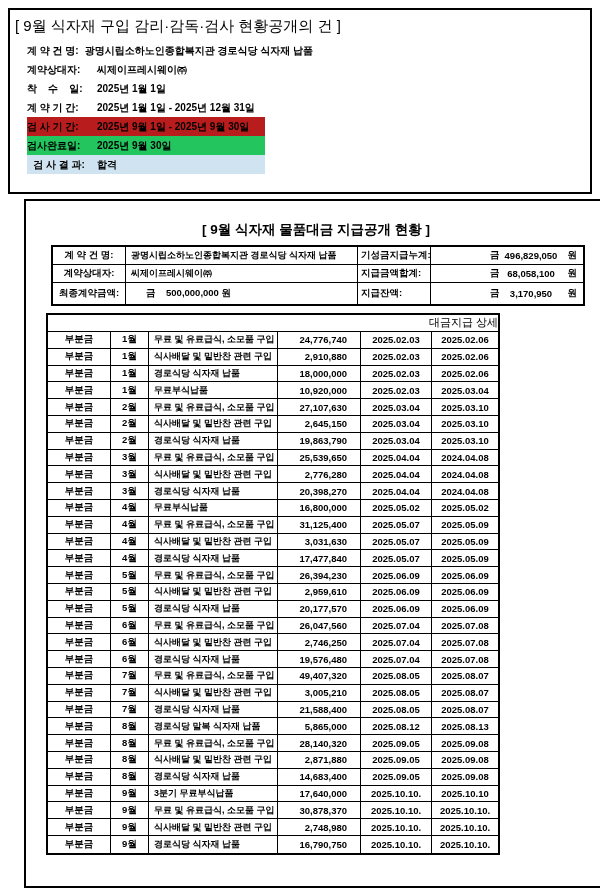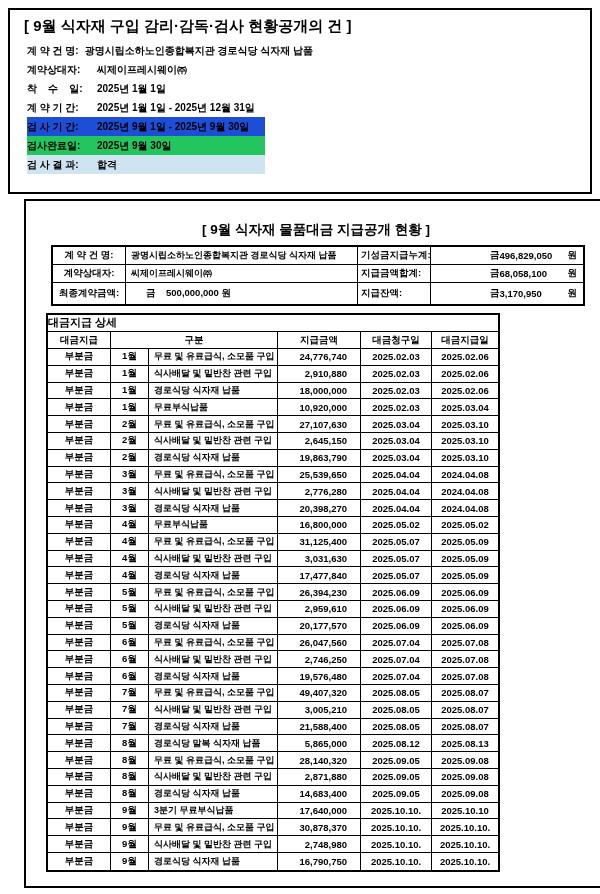--- a/index.html
+++ b/index.html
@@ -4,21 +4,21 @@
 <style>
   html,body{margin:0;padding:0}
   body{
     width:600px;height:894px;position:relative;overflow:hidden;
     background:#ffffff;color:#000;
     font-family:"Liberation Sans","DejaVu Sans",sans-serif;
   }
   
   .box1{position:absolute;left:8px;top:8px;width:584px;height:186px;
         border:2px solid #000;box-sizing:border-box}
-  .t1{margin:7px 0 0 14px;font-size:15px;font-weight:bold;white-space:nowrap}
+  .t1{margin:7px 0 0 5px;font-size:15px;font-weight:normal;white-space:nowrap}
   .crows{margin-top:5px}
   .crow{display:flex;align-items:center;height:19px;margin-left:17px;width:238px}
   .lbl{display:inline-block;width:64px;margin-right:6px;font-size:10px;font-weight:bold;white-space:pre}
   .val{font-size:10px;font-weight:bold;white-space:pre}
 
   
   .box2{position:absolute;left:24px;top:199px;width:584px;height:689px;
         border:2px solid #000;box-sizing:border-box}
   .t2{position:absolute;left:25px;top:20px;width:530px;margin:0;text-align:center;
       font-size:13.5px;font-weight:bold;white-space:nowrap}
@@ -30,27 +30,27 @@
   .irow.r2{height:21px}
   .irow:last-child{border-bottom:none}
   .ic{border-right:1px solid #000;box-sizing:border-box;display:flex;align-items:center;
       font-size:9.5px;font-weight:bold;overflow:hidden;white-space:pre}
   .ic:last-child{border-right:none}
   .ilbl{justify-content:center}
   .ival{padding-left:5px;font-size:9px}
   .ival3{padding-left:20px;font-size:9.5px}
   .irlbl{padding-left:3px}
   .irval{justify-content:flex-end;padding-right:6px}
-  .amt{display:inline-block;width:63px;text-align:left}
+  .amt{display:inline-block;width:63px;text-align:center}
   .unit{margin-left:5px}
 
   
   .dtable{position:absolute;left:20px;top:112px;width:454px;border:2px solid #000;box-sizing:border-box}
   .dt-title{height:17px;box-sizing:border-box;border-bottom:1px solid #000;
-            text-align:left;line-height:15px;font-size:11px;font-weight:bold}
+            text-align:right;line-height:15px;font-size:11px;font-weight:normal}
   .dhead{display:grid;grid-template-columns:63px 167px 83px 71px 66px;height:17px;
          box-sizing:border-box;border-bottom:1px solid #000}
   .th{display:flex;align-items:center;justify-content:center;font-size:9.5px;font-weight:bold;
       border-right:1px solid #000;box-sizing:border-box}
   .th:last-child{border-right:none}
   .drow{display:grid;grid-template-columns:63px 38px 129px 83px 71px 66px;height:16.8px;
         box-sizing:border-box;border-bottom:1px solid #000}
   .drow:last-child{border-bottom:none}
   .td{display:flex;align-items:center;font-size:9.5px;font-weight:bold;white-space:nowrap;
       border-right:1px solid #000;box-sizing:border-box;overflow:hidden}
@@ -76,29 +76,29 @@
           <span class="val">씨제이프레시웨이㈜</span>
         </div>
         <div class="crow">
           <span class="lbl">착    수    일:</span>
           <span class="val">2025년 1월 1일</span>
         </div>
         <div class="crow">
           <span class="lbl">계 약 기 간:</span>
           <span class="val">2025년 1월 1일 - 2025년 12월 31일</span>
         </div>
-        <div class="crow" style="background: #1d4ed8;">
+        <div class="crow" style="background: #b91c1c;">
           <span class="lbl">검 사 기 간:</span>
           <span class="val">2025년 9월 1일 - 2025년 9월 30일</span>
         </div>
         <div class="crow" style="background: #22c55e;">
           <span class="lbl">검사완료일:</span>
           <span class="val">2025년 9월 30일</span>
         </div>
-        <div class="crow" style="background: rgb(207, 227, 241);">
+        <div class="crow" style="background: rgb(207, 227, 241); text-align: center;">
           <span class="lbl">검 사 결 과:</span>
           <span class="val">합격</span>
         </div>
       </div>
   </section>
 
   <section class="box2">
     <h2 class="t2">[ 9월 식자재 물품대금 지급공개 현황 ]</h2>
 
     <div class="itable">
@@ -117,27 +117,20 @@
         <div class="irow r2">
           <div class="ic ilbl">최종계약금액:</div>
           <div class="ic ival ival3">금    500,000,000 원</div>
           <div class="ic irlbl">지급잔액:</div>
           <div class="ic irval"><span>금</span><span class="amt">3,170,950</span><span class="unit">원</span></div>
         </div>
       </div>
 
     <div class="dtable">
       <div class="dt-title">대금지급 상세</div>
-      <div class="dhead">
-        <div class="th">대금지급</div>
-        <div class="th">구분</div>
-        <div class="th">지급금액</div>
-        <div class="th">대금청구일</div>
-        <div class="th">대금지급일</div>
-      </div>
       <div class="dt-body">
           <div class="drow">
             <div class="td c0">부분금</div>
             <div class="td c1">1월</div>
             <div class="td c2">무료 및 유료급식, 소모품 구입</div>
             <div class="td c3">24,776,740</div>
             <div class="td c4">2025.02.03</div>
             <div class="td c5">2025.02.06</div>
           </div>
           <div class="drow">

